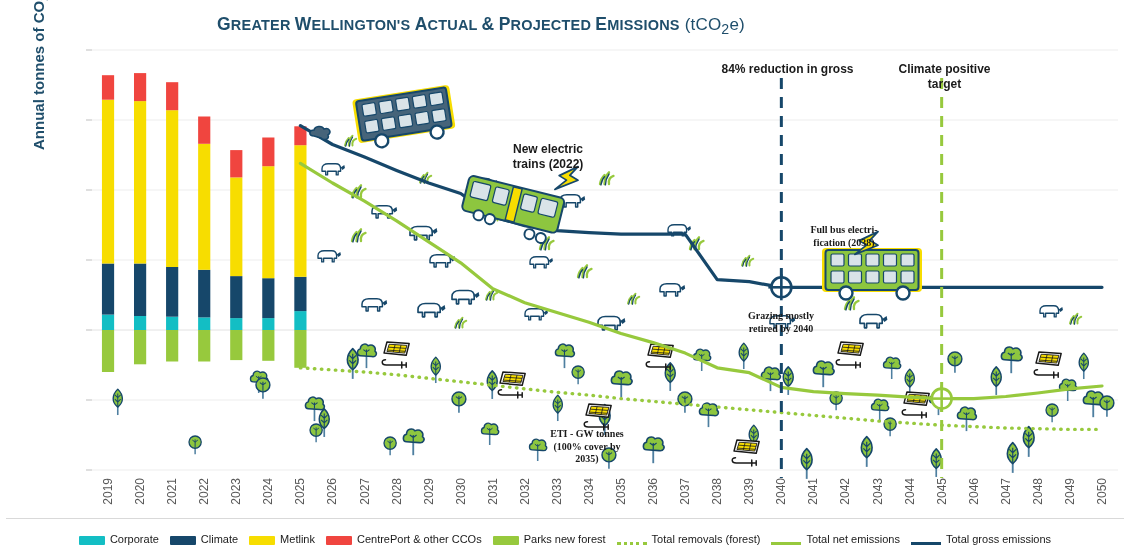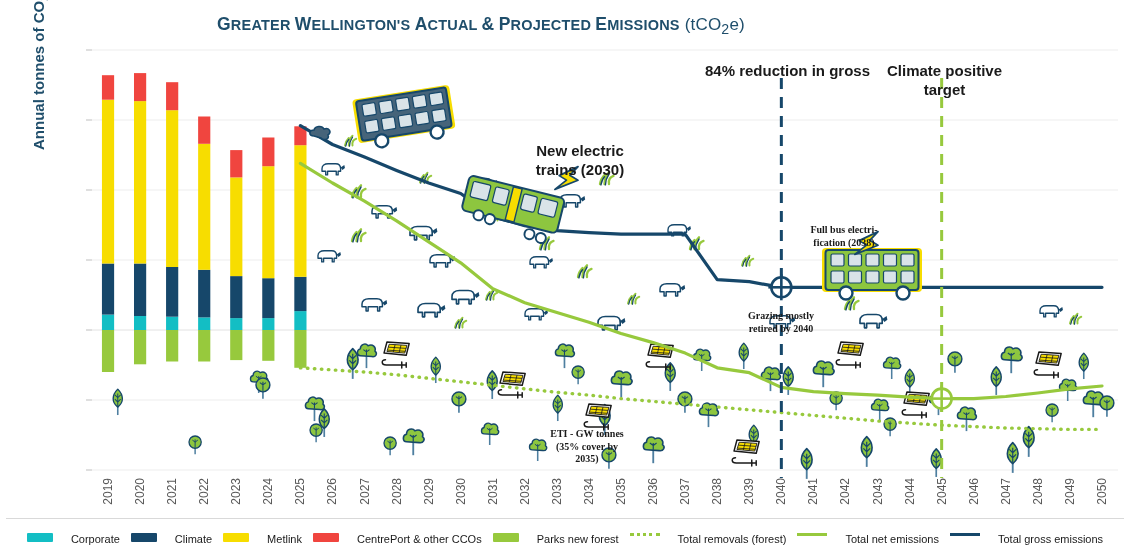--- a/index.html
+++ b/index.html
@@ -44,31 +44,31 @@
   .xtick {
     position: absolute;
     font-size: 12px; color: #595959;
     writing-mode: vertical-rl;
     transform: rotate(180deg);
     transform-origin: center;
     white-space: nowrap;
   }
   .annot {
     position: absolute;
-    font-size: 15px; font-weight: bold;
+    font-size: 12px; font-weight: bold;
     color: #1A1A1A; text-align: center;
     line-height: 1.25;
   }
   .annot.small { font-size: 10px; font-family: Liberation Serif, serif; }
   .legend {
     position: absolute; left: 0; bottom: 8px; width: 1130px;
     display: flex; justify-content: center; align-items: center;
     gap: 11px; flex-wrap: nowrap;
   }
-  .legend-item { display: flex; align-items: flex-start; gap: 18px; }
+  .legend-item { display: flex; align-items: flex-end; gap: 5px; }
   .legend-swatch { width: 26px; height: 9px; border-radius: 1px; flex: none; }
   .legend-line { width: 30px; height: 0; border-top: 3px solid; flex: none; }
   .legend-line.dotted { border-top-style: dotted; border-top-width: 3.5px; }
   .legend-label { font-size: 11px; color: #1A1A1A; white-space: nowrap; }
   #legend-divider {
     position: absolute; left: 6px; right: 6px; bottom: 34px;
     height: 1px; background: #D9D9D9;
   }
   svg { position: absolute; left: 0; top: 0; }
 </style>
@@ -693,35 +693,35 @@
       <div class="xtick" style="left: 1094.97px; top: 478px;">2050</div>
     </div>
   <div id="annot-wrap">
       <div class="annot" style="left: 700px; top: 62px; width: 175px;">
         <div>84% reduction in gross</div>
       </div>
       <div class="annot" style="left: 872px; top: 62px; width: 145px;">
         <div>Climate positive</div>
         <div>target</div>
       </div>
-      <div class="annot" style="left: 524px; top: 142px; width: 112px;">
+      <div class="annot" style="left: 492px; top: 142px; width: 112px;">
         <div>New electric</div>
-        <div>trains (2030)</div>
+        <div>trains (2022)</div>
       </div>
       <div class="annot small" style="left: 790px; top: 224px; width: 108px;">
         <div>Full bus electri-</div>
         <div>fication (2038)</div>
       </div>
       <div class="annot small" style="left: 726px; top: 310px; width: 110px;">
         <div>Grazing mostly</div>
         <div>retired by 2040</div>
       </div>
       <div class="annot small" style="left: 532px; top: 428px; width: 110px;">
         <div>ETI - GW tonnes</div>
-        <div>(35% cover  by</div>
+        <div>(100% cover  by</div>
         <div>2035)</div>
       </div>
     </div>
 
   <div id="legend-divider"></div>
   <div class="legend" id="legend">
       <div class="legend-item">
         <span class="legend-swatch" style="background: rgb(19, 190, 196);"></span>
         <span class="legend-label">Corporate</span>
       </div>

